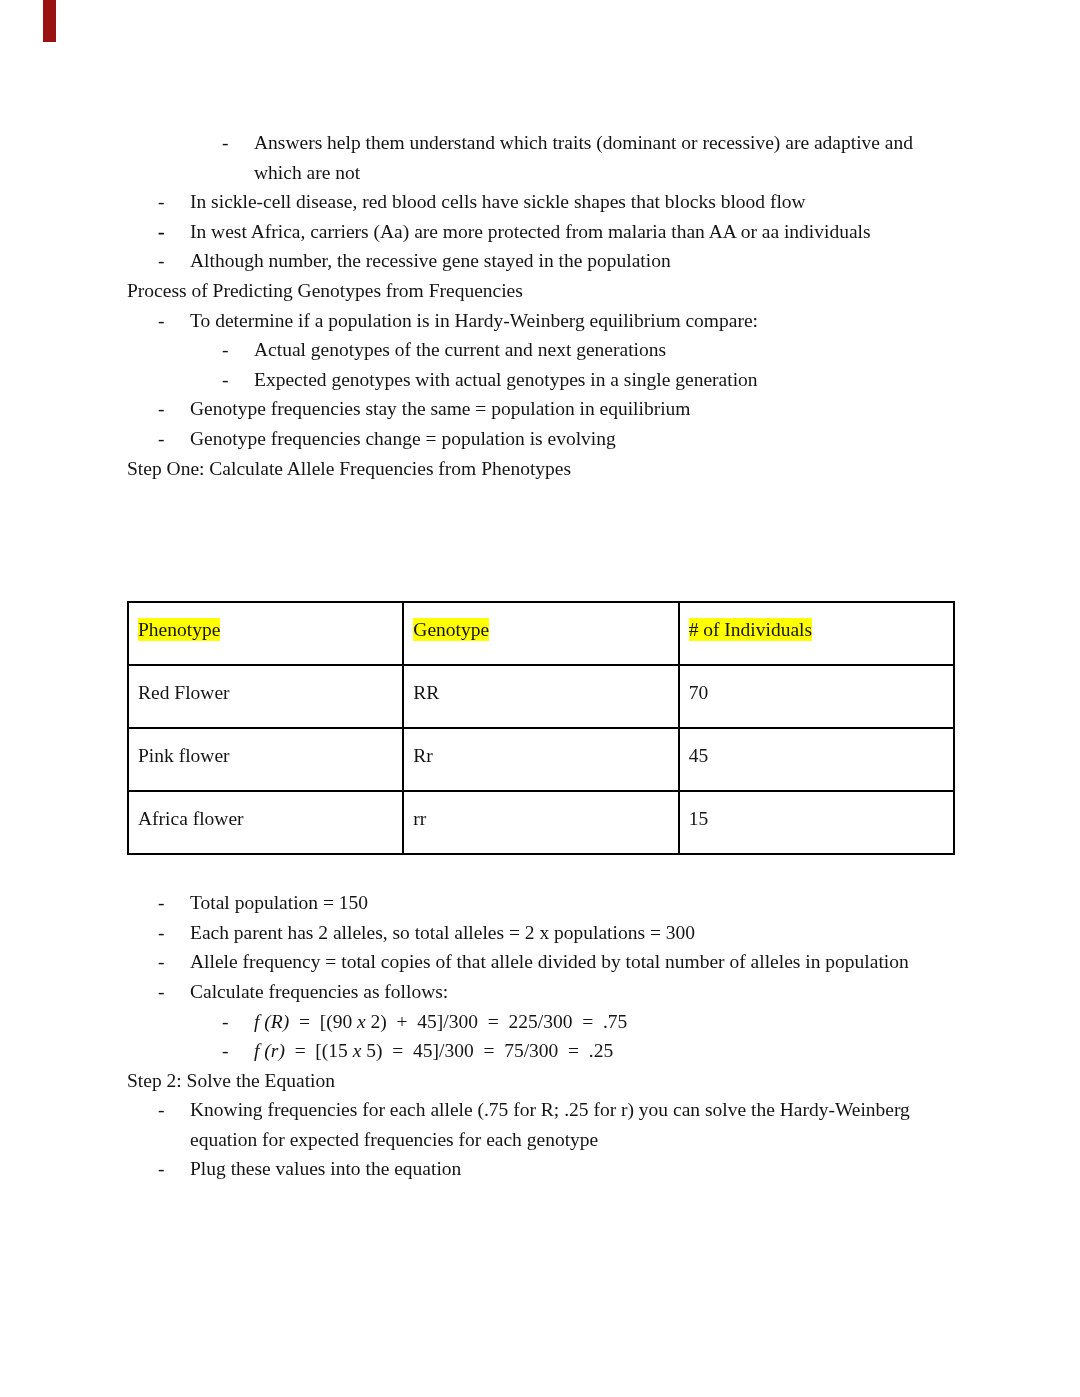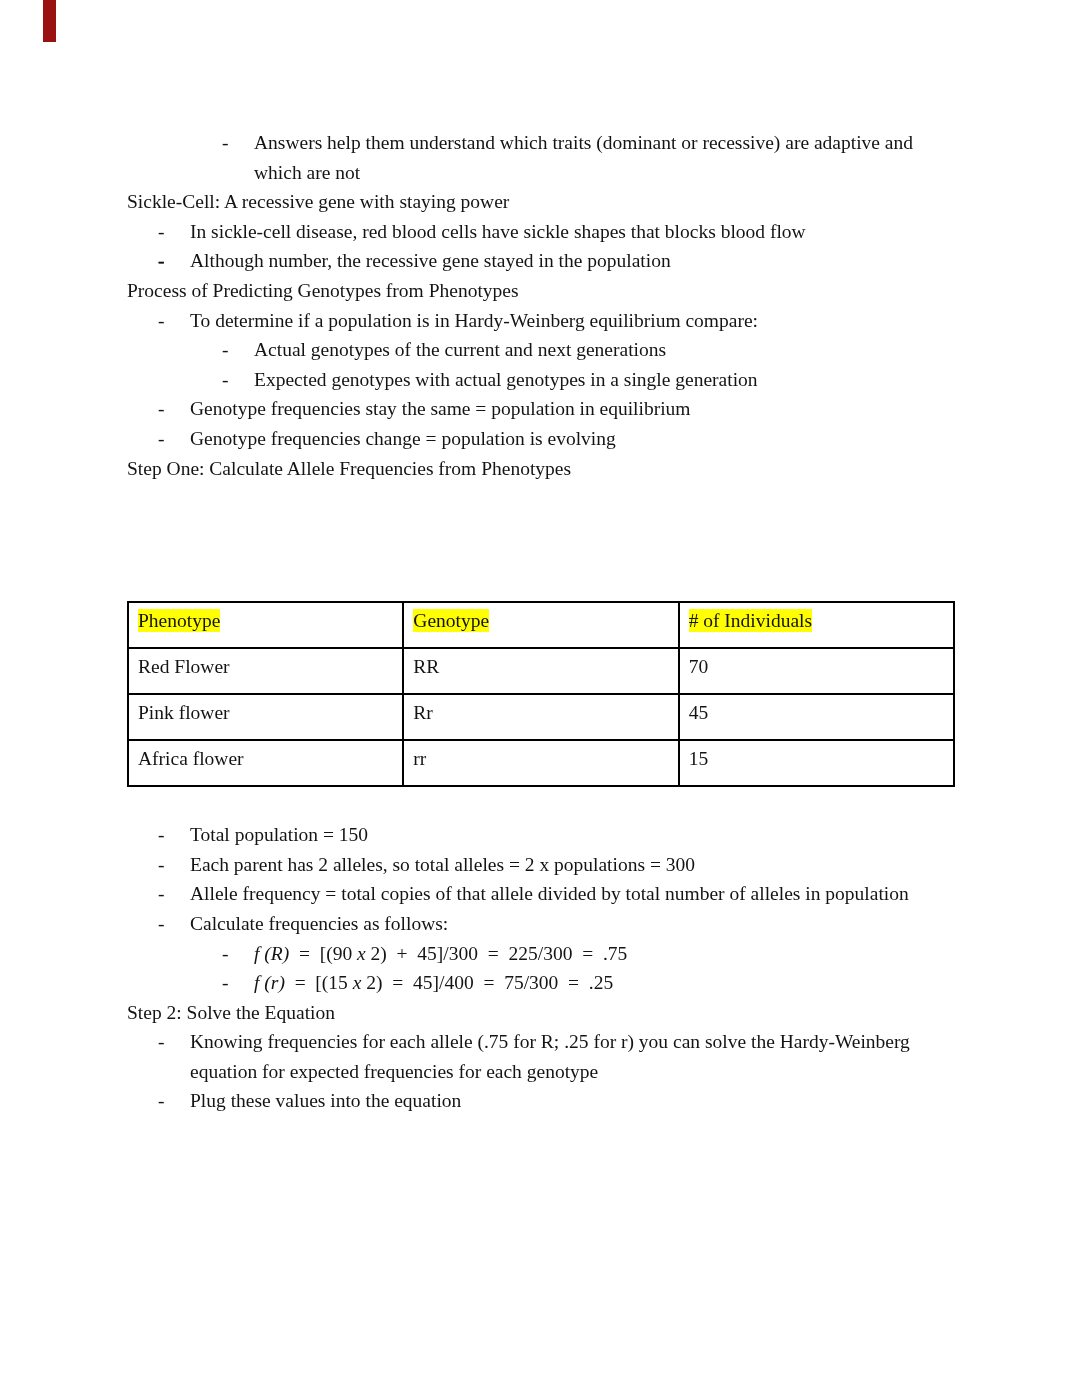--- a/index.html
+++ b/index.html
@@ -39,50 +39,49 @@
   .b2 > .dash { position: absolute; left: 95px; top: 0; }
   .math .txt span { white-space: pre-wrap; }
   .it { font-style: italic; text-align: right; }
   table.geno {
     border-collapse: collapse;
     margin-top: 118px;
     table-layout: fixed;
   }
   table.geno td {
     width: 276px;
-    height: 46px;
+    height: 63px;
     border: 2px solid #000000;
     padding: 0 10px 8px 9px;
     vertical-align: middle;
     font-size: 19.5px;
   }
   .hl { background: #ffff00; padding: 1px 0; }
   .post { margin-top: 33px; }
 </style>
 </head>
 <body>
 
 <div class="page">
   <div class="corner"></div>
 
   <div class="content">
 
     <p class="ln b2"><span class="dash">-</span><span class="txt">Answers help them understand which traits (dominant or recessive) are adaptive and which are not</span></p>
 
-    <p class="ln"><span class="txt">Sickle-Cell: A recessive gene with staying power</span></p>
 
     <p class="ln b1"><span class="dash">-</span><span class="txt">In sickle-cell disease, red blood cells have sickle shapes that blocks blood flow</span></p>
 
     <p class="ln b1"><span class="dash">-</span></p>
 
-    <p class="ln b1"><span class="dash">-</span></p>
+    <p class="ln b1"><span class="dash">-</span><span class="txt">In west Africa, carriers (Aa) are more protected from malaria than AA or aa individuals</span></p>
 
     <p class="ln b1"><span class="dash">-</span><span class="txt">Although number, the recessive gene stayed in the population</span></p>
 
-    <p class="ln"><span class="txt">Process of Predicting Genotypes from Phenotypes</span></p>
+    <p class="ln"><span class="txt">Process of Predicting Genotypes from Frequencies</span></p>
 
     <p class="ln b1"><span class="dash">-</span><span class="txt">To determine if a population is in Hardy-Weinberg equilibrium compare:</span></p>
 
     <p class="ln b2"><span class="dash">-</span><span class="txt">Actual genotypes of the current and next generations</span></p>
 
     <p class="ln b2"><span class="dash">-</span><span class="txt">Expected genotypes with actual genotypes in a single generation</span></p>
 
     <p class="ln b1"><span class="dash">-</span><span class="txt">Genotype frequencies stay the same = population in equilibrium</span></p>
 
     <p class="ln b1"><span class="dash">-</span><span class="txt">Genotype frequencies change = population is evolving</span></p>
@@ -119,21 +118,21 @@
       <p class="ln b1"><span class="dash">-</span><span class="txt">Total population = 150</span></p>
 
       <p class="ln b1"><span class="dash">-</span><span class="txt">Each parent has 2 alleles, so total alleles = 2 x populations = 300</span></p>
 
       <p class="ln b1"><span class="dash">-</span><span class="txt">Allele frequency = total copies of that allele divided by total number of alleles in population</span></p>
 
       <p class="ln b1"><span class="dash">-</span><span class="txt">Calculate frequencies as follows:</span></p>
 
       <p class="ln b2 math"><span class="dash">-</span><span class="txt"><span class="it">f (R)</span><span>  =  [(90 </span><span class="it">x</span><span> 2)  +  45]/300  =  225/300  =  .75</span></span></p>
 
-      <p class="ln b2 math"><span class="dash">-</span><span class="txt"><span class="it">f (r)</span><span>  =  [(15 </span><span class="it">x</span><span> 2)  =  45]/400  =  75/300  =  .25</span></span></p>
+      <p class="ln b2 math"><span class="dash">-</span><span class="txt"><span class="it">f (r)</span><span>  =  [(15 </span><span class="it">x</span><span> 5)  =  45]/300  =  75/300  =  .25</span></span></p>
 
       <p class="ln"><span class="txt">Step 2: Solve the Equation</span></p>
 
       <p class="ln b1"><span class="dash">-</span><span class="txt">Knowing frequencies for each allele (.75 for R; .25 for r) you can solve the Hardy-Weinberg equation for expected frequencies for each genotype</span></p>
 
       <p class="ln b1"><span class="dash">-</span><span class="txt">Plug these values into the equation</span></p>
 
     </div>
 
   </div>

